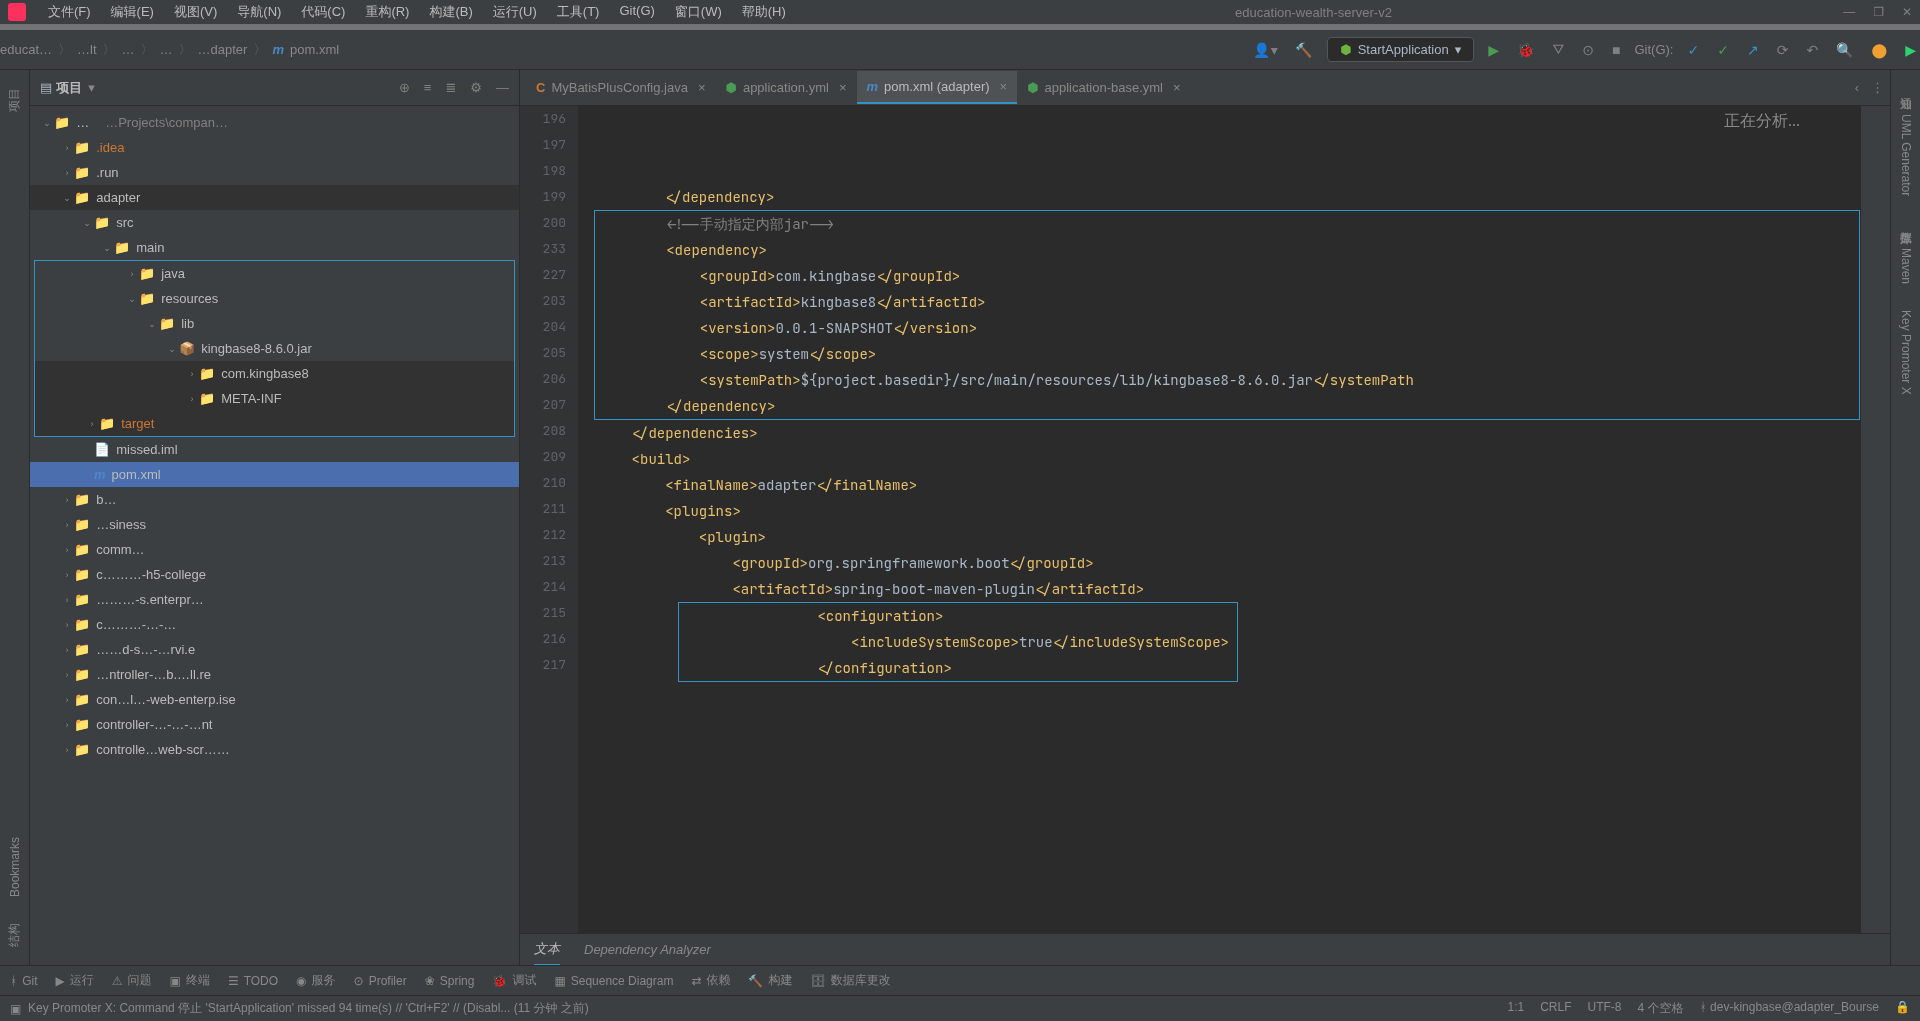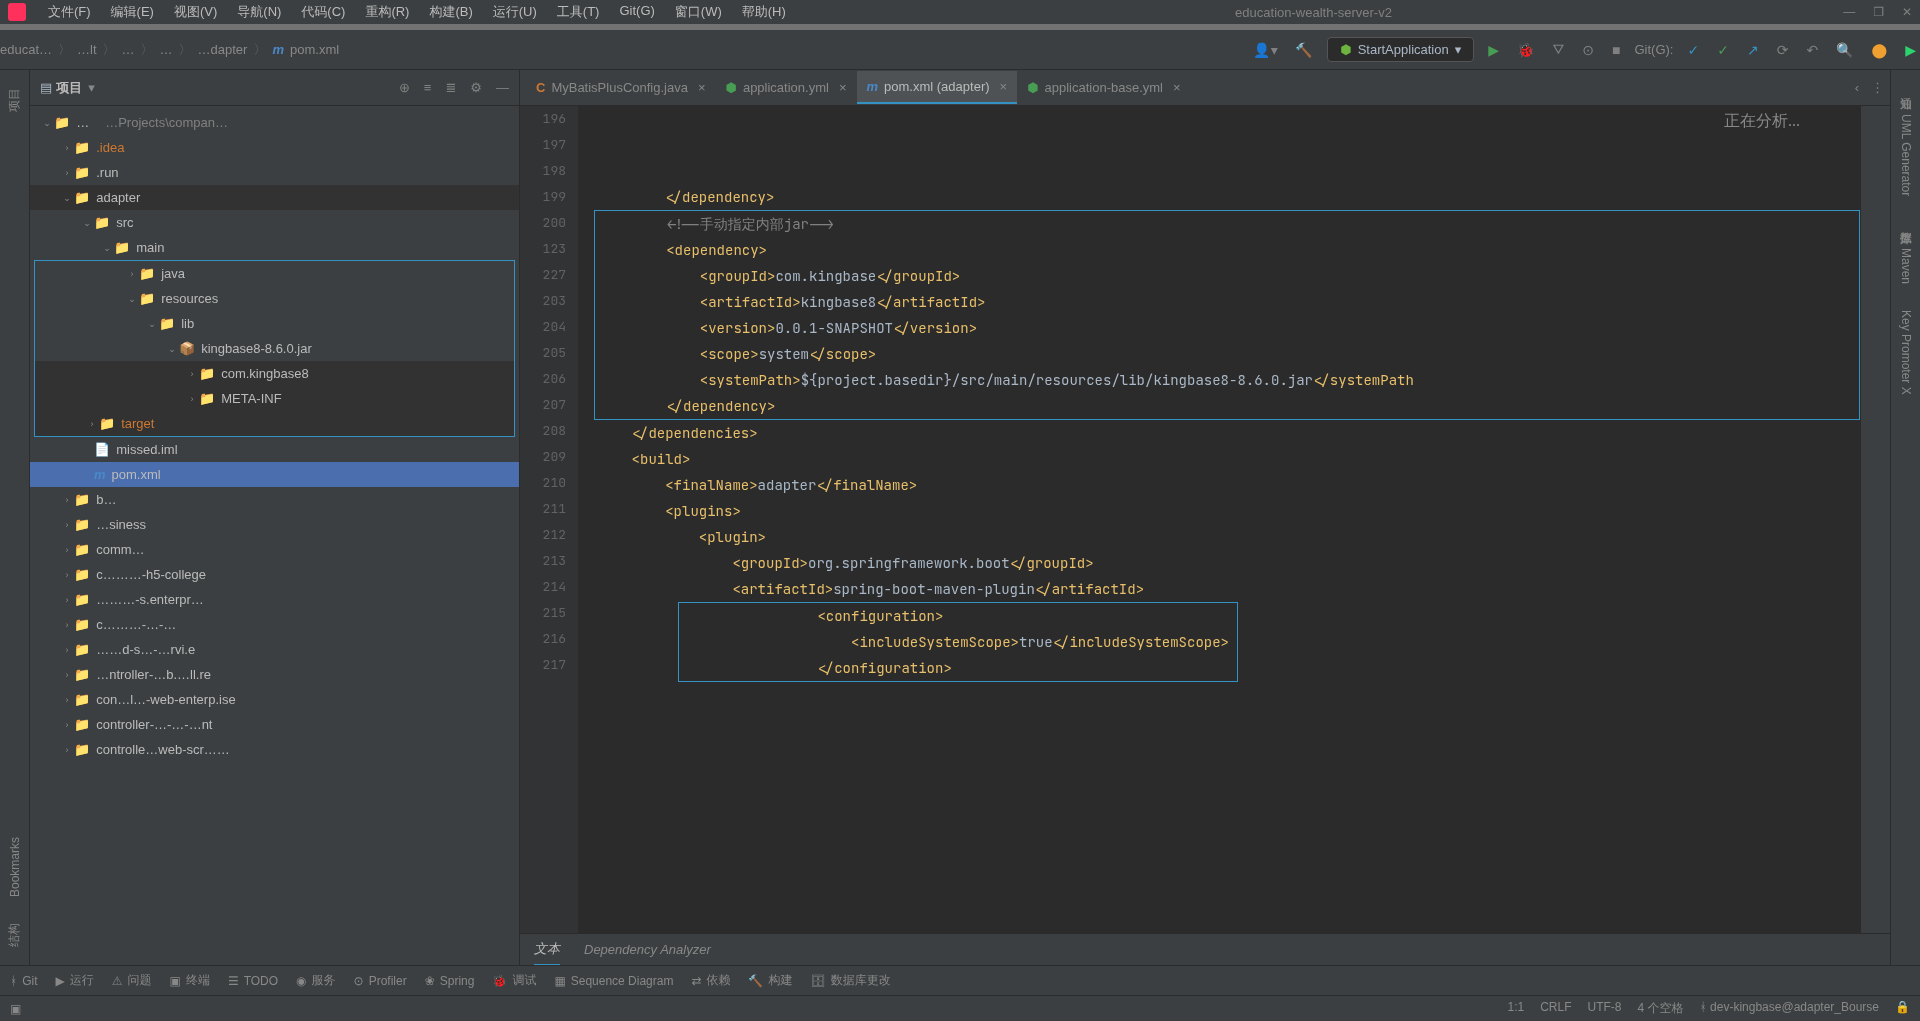--- a/index.html
+++ b/index.html
@@ -477,21 +477,21 @@
         <span>⋮</span>
       </div>
     </div>
     <div class="editor-body">
       <div class="gutter" id="gutter">
           <div>196</div>
           <div>197</div>
           <div>198</div>
           <div>199</div>
           <div>200</div>
-          <div>123</div>
+          <div>233</div>
           <div>227</div>
           <div>203</div>
           <div>204</div>
           <div>205</div>
           <div>206</div>
           <div>207</div>
           <div>208</div>
           <div>209</div>
           <div>210</div>
           <div>211</div>
@@ -572,20 +572,21 @@
       <span>构建</span>
     </span>
     <span class="tw">
       <span>🗄</span>
       <span>数据库更改</span>
     </span>
   </div>
 
 <div class="status-bar">
   <span>▣</span>&nbsp;&nbsp;
+  <span>Key Promoter X: Command 停止 'StartApplication' missed 94 time(s) // 'Ctrl+F2' // (Disabl... (11 分钟 之前)</span>
   <div class="status-right">
     <span>1:1</span>
     <span>CRLF</span>
     <span>UTF-8</span>
     <span>4 个空格</span>
     <span>ᚼ <span>dev-kingbase@adapter_Bourse</span></span>
     <span>🔒</span>
   </div>
 </div>
 

